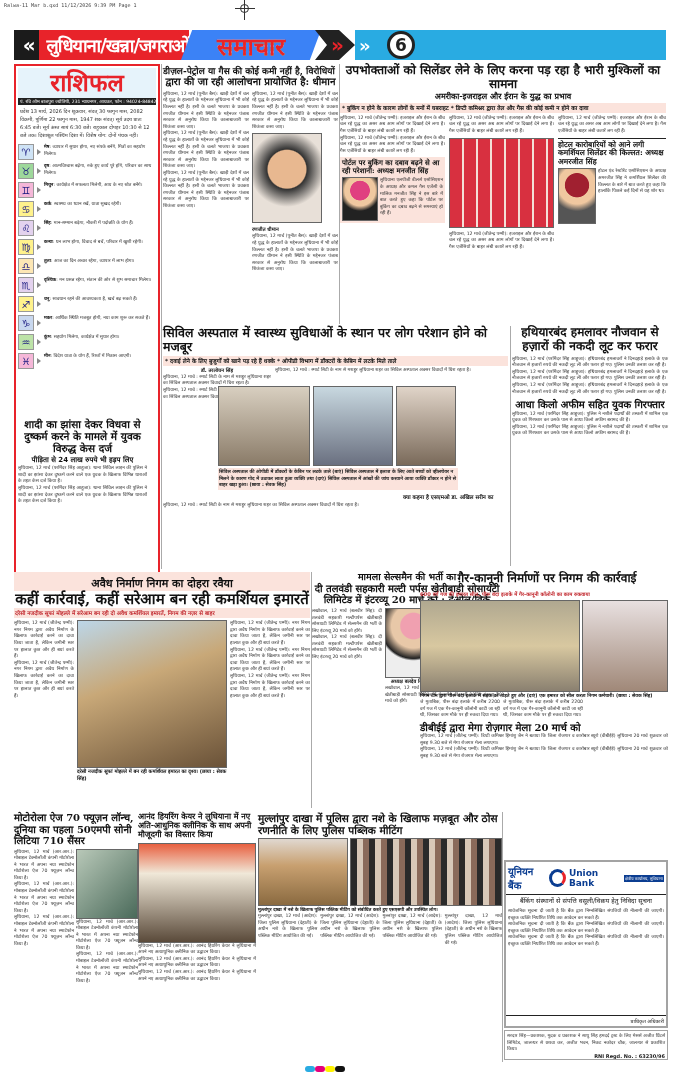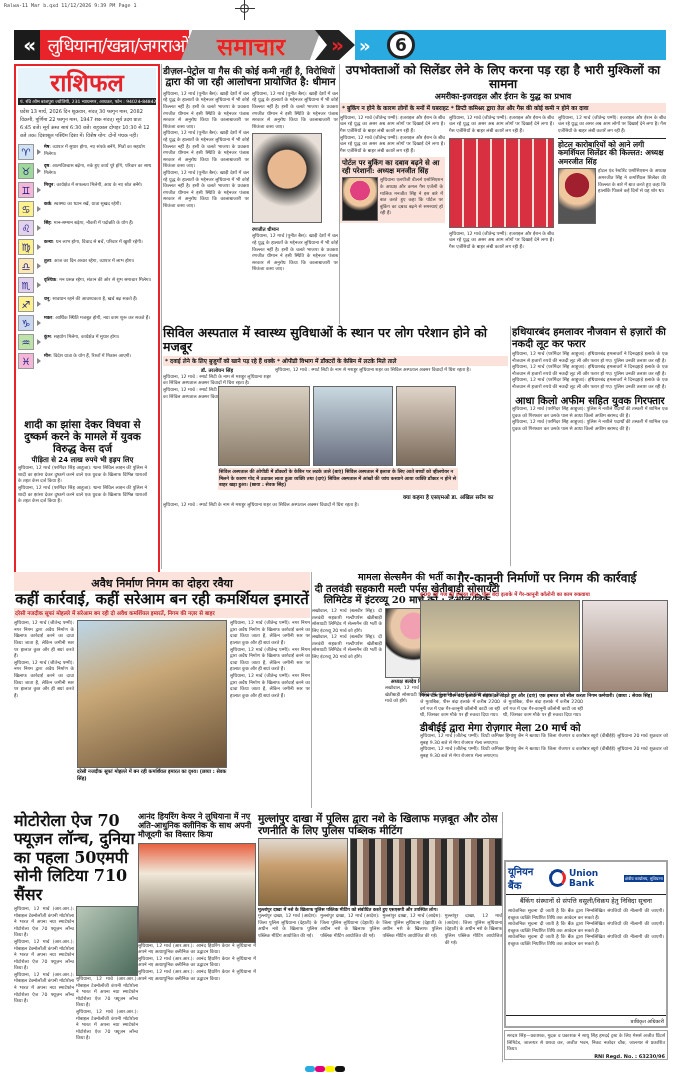--- a/index.html
+++ b/index.html
@@ -7,22 +7,22 @@
 .abs{position:absolute}
 .slug{left:4px;top:2px;font-size:5px;color:#444;font-family:"DejaVu Sans Mono",monospace}
 .reg{width:20px;height:20px;left:235px;top:0}
 .reg:before{content:"";position:absolute;left:9px;top:0;width:1px;height:20px;background:#333}
 .reg:after{content:"";position:absolute;left:0;top:8px;width:20px;height:1px;background:#333}
 .regc{position:absolute;left:5px;top:4px;width:9px;height:9px;border:1px solid #333;border-radius:50%}
 
 .mast{left:14px;top:30px;width:652px;height:30px;display:flex;overflow:hidden}
 .m-red{background:#e8232a;width:175px;position:relative;display:flex;align-items:center}
 .m-red .arr{width:32px;height:30px;background:#1b1b1b;color:#fff;font-weight:bold;font-size:20px;display:flex;align-items:center;justify-content:center;letter-spacing:-6px}
-.m-city{color:#fff;font-weight:normal;font-size:18px;font-family:"DejaVu Serif",serif;letter-spacing:-1px;padding-left:8px;white-space:nowrap}
-.m-yellow{background:#a3a3a3;width:140px;display:flex;align-items:center;justify-content:center;position:relative;clip-path:polygon(8% 0,100% 0,92% 100%,0 100%);margin-left:-8px}
+.m-city{color:#fff;font-weight:bold;font-size:18px;font-family:"DejaVu Serif",serif;letter-spacing:-1px;padding-left:8px;white-space:nowrap}
+.m-yellow{background:#3b82f6;width:140px;display:flex;align-items:center;justify-content:center;position:relative;clip-path:polygon(8% 0,100% 0,92% 100%,0 100%);margin-left:-8px}
 .m-sam{color:#e8232a;font-weight:bold;font-size:24px;font-family:"DejaVu Serif",serif;background:repeating-linear-gradient(#ffc20e 0 4px,#fff 4px 6px);-webkit-background-clip:text;background-clip:text;color:#e8232a}
 .m-dark{width:40px;background:#222;display:flex;align-items:center;justify-content:center;color:#e8232a;font-size:20px;font-weight:bold;letter-spacing:-5px;margin-left:-6px;clip-path:polygon(0 0,60% 0,100% 50%,60% 100%,0 100%,30% 50%)}
 .m-blue{flex:1;background:#29abe2;display:flex;align-items:center;position:relative}
 .m-blue .chev{color:#fff;font-weight:bold;font-size:18px;letter-spacing:-5px;padding-left:4px;width:32px}
 .m-right{display:flex;flex-direction:column;align-items:center;flex:1}
 .m-ajit{color:#e8232a;font-weight:bold;font-size:15px;font-family:"DejaVu Serif",serif;background:#fff;padding:0 10px;border-radius:8px 0 8px 0;line-height:16px}
 .m-date{display:flex;gap:14px;font-size:7px;color:#222;background:#fff;margin-top:2px;padding:0 10px;border-radius:6px;line-height:10px}
 .m-date .dot{color:#e4007c}
 .m-page{width:28px;height:28px;border-radius:50%;background:#fff;border:3px solid #222;display:flex;align-items:center;justify-content:center;font-size:17px;font-weight:bold;color:#222;margin-right:2px}
 
@@ -222,21 +222,21 @@
   </div>
   <div class="pink" style="position:absolute;left:55px;top:142px;width:240px;font-size:4.8px;font-weight:bold;line-height:6.5px;padding:1px">
     <span>सिविल अस्पताल की ओपीडी में डॉक्टरों के केबिन पर लटके ताले (बाएं) सिविल अस्पताल में इलाज के लिए आते बच्चों को व्हीलचेयर न मिलने के कारण गोद में उठाकर लाता हुआ व्यक्ति तथा (दाएं) सिविल अस्पताल में आंखों की जांच करवाने आया व्यक्ति डॉक्टर न होने से बाहर खड़ा हुआ।</span>
     <span>(छाया : सेवक सिंह)</span>
   </div>
   <div class="hl" style="position:absolute;left:240px;top:168px;font-size:5.5px">क्या कहना है एसएमओ डा. अखिल सरीन का</div>
   <div class="body" style="position:absolute;left:0;top:176px;width:345px">लुधियाना, 12 मार्च : स्मार्ट सिटी के नाम से मशहूर लुधियाना शहर का सिविल अस्पताल अक्सर विवादों में घिरा रहता है।</div>
 </div>
 
 <div class="abs" style="left:512px;top:326px;width:156px">
-  <div class="hl" style="font-size:10px;">हथियारबंद हमलावर नौजवान से हज़ारों की नकदी लूट कर फरार</div>
+  <div class="hl" style="font-size:12px;text-align:center">हथियारबंद हमलावर नौजवान से हज़ारों की नकदी लूट कर फरार</div>
   <div class="body" style="margin-top:2px">लुधियाना, 12 मार्च (परमिंदर सिंह आहूजा): हथियारबंद हमलावरों ने दिनदहाड़े इलाके के एक नौजवान से हजारों रुपये की नकदी लूट ली और फरार हो गए। पुलिस उनकी तलाश कर रही है।</div>
   <div class="body">लुधियाना, 12 मार्च (परमिंदर सिंह आहूजा): हथियारबंद हमलावरों ने दिनदहाड़े इलाके के एक नौजवान से हजारों रुपये की नकदी लूट ली और फरार हो गए। पुलिस उनकी तलाश कर रही है।</div>
   <div class="body">लुधियाना, 12 मार्च (परमिंदर सिंह आहूजा): हथियारबंद हमलावरों ने दिनदहाड़े इलाके के एक नौजवान से हजारों रुपये की नकदी लूट ली और फरार हो गए। पुलिस उनकी तलाश कर रही है।</div>
   <div class="hl" style="font-size:10px;text-align:center;margin-top:4px">आधा किलो अफीम सहित युवक गिरफ्तार</div>
   <div class="body">लुधियाना, 12 मार्च (परमिंदर सिंह आहूजा): पुलिस ने नशीले पदार्थों की तस्करी में शामिल एक युवक को गिरफ्तार कर उसके पास से आधा किलो अफीम बरामद की है।</div>
   <div class="body">लुधियाना, 12 मार्च (परमिंदर सिंह आहूजा): पुलिस ने नशीले पदार्थों की तस्करी में शामिल एक युवक को गिरफ्तार कर उसके पास से आधा किलो अफीम बरामद की है।</div>
 </div>
 
 <div class="abs" style="left:14px;top:572px;width:296px">
   <div class="pink" style="text-align:center"><span class="hl" style="font-size:11px">अवैध निर्माण निगम का दोहरा रवैया</span></div>
@@ -291,21 +291,21 @@
   <div style="display:flex;gap:3px">
     <div class="body" style="width:80px">जे मुताबिक, पीरू बंदा इलाके में करीब 2200 वर्ग गज में एक गैर-कानूनी कॉलोनी काटी जा रही थी, जिसका काम मौके पर ही रुकवा दिया गया।</div>
     <div class="body" style="width:80px">जे मुताबिक, पीरू बंदा इलाके में करीब 2200 वर्ग गज में एक गैर-कानूनी कॉलोनी काटी जा रही थी, जिसका काम मौके पर ही रुकवा दिया गया।</div>
   </div>
   <div class="hl" style="font-size:10px;margin-top:3px">डीबीईई द्वारा मेगा रोज़गार मेला 20 मार्च को</div>
   <div class="body">लुधियाना, 12 मार्च (जीतेन्द्र पम्मी): डिप्टी कमिश्नर हिमांशु जैन ने बताया कि जिला रोजगार व कारोबार ब्यूरो (डीबीईई) लुधियाना 20 मार्च शुक्रवार को सुबह 9.30 बजे से मेगा रोजगार मेला लगाएगा।</div>
   <div class="body">लुधियाना, 12 मार्च (जीतेन्द्र पम्मी): डिप्टी कमिश्नर हिमांशु जैन ने बताया कि जिला रोजगार व कारोबार ब्यूरो (डीबीईई) लुधियाना 20 मार्च शुक्रवार को सुबह 9.30 बजे से मेगा रोजगार मेला लगाएगा।</div>
 </div>
 
 <div class="abs" style="left:14px;top:812px;width:125px">
-  <div class="hl" style="font-size:16px">मोटोरोला ऐज 70 फ्यूज़न लॉन्च, दुनिया का पहला 50एमपी सोनी लिटिया 710 सैंसर</div>
+  <div class="hl" style="font-size:10px">मोटोरोला ऐज 70 फ्यूज़न लॉन्च, दुनिया का पहला 50एमपी सोनी लिटिया 710 सैंसर</div>
   <div style="display:flex;gap:2px;margin-top:2px">
     <div style="width:60px">
       <div class="body">लुधियाना, 12 मार्च (आर.आर.): मोबाइल टेक्नोलॉजी कंपनी मोटोरोला ने भारत में अपना नया स्मार्टफोन मोटोरोला ऐज 70 फ्यूज़न लॉन्च किया है।</div>
       <div class="body">लुधियाना, 12 मार्च (आर.आर.): मोबाइल टेक्नोलॉजी कंपनी मोटोरोला ने भारत में अपना नया स्मार्टफोन मोटोरोला ऐज 70 फ्यूज़न लॉन्च किया है।</div>
       <div class="body">लुधियाना, 12 मार्च (आर.आर.): मोबाइल टेक्नोलॉजी कंपनी मोटोरोला ने भारत में अपना नया स्मार्टफोन मोटोरोला ऐज 70 फ्यूज़न लॉन्च किया है।</div>
     </div>
     <div style="width:62px">
       <div class="photo" style="height:70px;background:linear-gradient(135deg,#b8c8b8,#4a6a5a)"></div>
       <div class="body">लुधियाना, 12 मार्च (आर.आर.): मोबाइल टेक्नोलॉजी कंपनी मोटोरोला ने भारत में अपना नया स्मार्टफोन मोटोरोला ऐज 70 फ्यूज़न लॉन्च किया है।</div>
       <div class="body">लुधियाना, 12 मार्च (आर.आर.): मोबाइल टेक्नोलॉजी कंपनी मोटोरोला ने भारत में अपना नया स्मार्टफोन मोटोरोला ऐज 70 फ्यूज़न लॉन्च किया है।</div>

